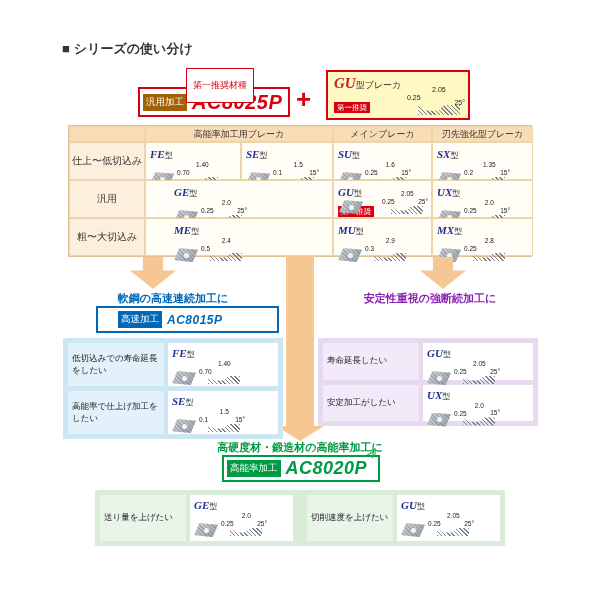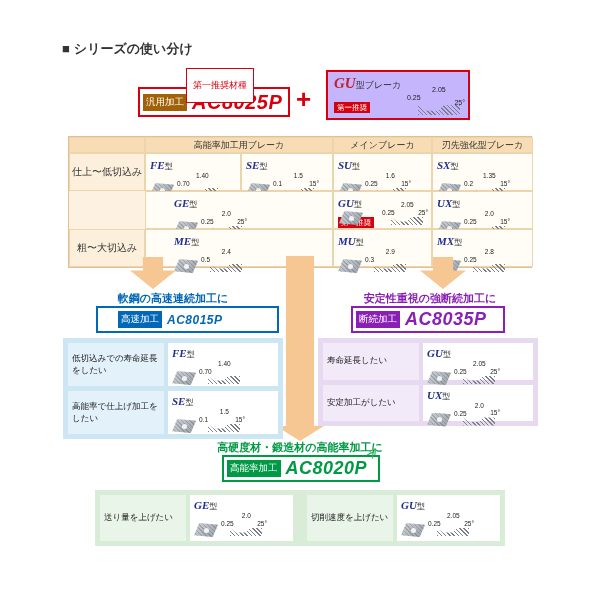--- a/index.html
+++ b/index.html
@@ -17,30 +17,30 @@
   .vline-red { position:absolute; left:217px; top:82px; width:2px; height:6px; background:#d7000f; }
 
   .gbox { position:absolute; display:flex; align-items:center; gap:5px; background:#fff; padding-left:3px; }
   .gbox.red { left:138px; top:87px; width:152px; height:30px; border:2px solid #d7000f; }
   .gtag { color:#fff; font-size:9.5px; padding:2px 3px; white-space:nowrap; flex:none; }
   .red-bg { background:#a16207; } .blue-bg { background:#0068b7; } .purple-bg { background:#8a1fb5; } .green-bg { background:#009944; }
   .gname { font-weight:bold; font-style:italic; letter-spacing:0.5px; }
   .gname.red-t { color:#d7000f; font-size:20px; }
   .plus { position:absolute; left:296px; top:84px; font-size:26px; font-weight:bold; color:#d7000f; }
 
-  .gu-box { position:absolute; left:326px; top:70px; width:144px; height:50px; border:2px solid #d7000f; background:#c4b5fd; z-index:2; }
+  .gu-box { position:absolute; left:326px; top:70px; width:144px; height:50px; border:2px solid #d7000f; background:#fef9c3; z-index:2; }
   .gu-head { position:absolute; left:6px; top:3px; line-height:1; }
   .gu-type { font-size:15px; font-weight:bold; font-style:italic; color:#c0202f; font-family:"Liberation Serif",serif; }
   .gu-suffix { font-size:9px; color:#333; }
   .mini-badge { background:#d7000f; color:#fff; font-size:7.5px; padding:1px 3px; line-height:1.2; white-space:nowrap; }
   .gu-box .mini-badge { position:absolute; left:6px; bottom:5px; }
   .gu-box .draw { position:absolute; right:3px; top:14px; }
 
   
-  .mtable { position:absolute; left:68px; top:136px; width:464px; display:grid;
+  .mtable { position:absolute; left:68px; top:125px; width:464px; display:grid;
     grid-template-columns:76px 96px 92px 99px 101px; grid-template-rows:16px 38px 38px 38px;
     border:1px solid #e2c093; background:#fdf2e2; }
   .mtable > div { border:0.5px solid #ecd4ac; }
   .th { background:#f7dcb6; font-size:9px; color:#333; display:flex; align-items:center; justify-content:center; }
   .th.span2 { grid-column:2/4; }
   .rl { background:#fcf0dc; font-size:10px; color:#333; display:flex; align-items:center; justify-content:center; text-align:center; }
   .tc { background:#fffdf6; padding:2px 4px; position:relative; }
   .tc.span { grid-column:2/4; }
   .tc.span .tin { width:130px; margin:0 auto; }
 
@@ -188,20 +188,21 @@
           <div class="draw">
             <span class="d-top">1.35</span>
             <span class="d-left">0.2</span>
             <span class="d-angle">15°</span>
             <div class="prof"></div>
           </div>
         </div>
       </div>
     </div>
 
+    <div class="rl">汎用</div>
     <div class="tc span">
       <div class="tin">
         <div class="ttype"><span class="tl">GE</span><span class="ts">型</span></div>
         <div class="tb">
           <div class="insert"></div>
           <div class="draw">
             <span class="d-top">2.0</span>
             <span class="d-left">0.25</span>
             <span class="d-angle">25°</span>
             <div class="prof"></div>
@@ -313,24 +314,20 @@
             <span class="d-left">0.1</span>
             <span class="d-angle">15°</span>
             <div class="prof"></div>
           </div>
         </div>
       </div>
     </div>
   </div>
 
   <div class="sec-head purple-t" style="left:320px; top:291px;">安定性重視の強断続加工に</div>
-  <div class="gbox purple">
-    <span class="gtag purple-bg">断続加工</span>
-    <span class="gname purple">AC8035P</span>
-  </div>
   <div class="panel panel-purple">
     <div class="prow">
       <div class="plabel">寿命延長したい</div>
       <div class="pcell">
         <div class="ttype"><span class="tl">GU</span><span class="ts">型</span></div>
         <div class="tb">
           <div class="insert"></div>
           <div class="draw">
             <span class="d-top">2.05</span>
             <span class="d-left">0.25</span>

